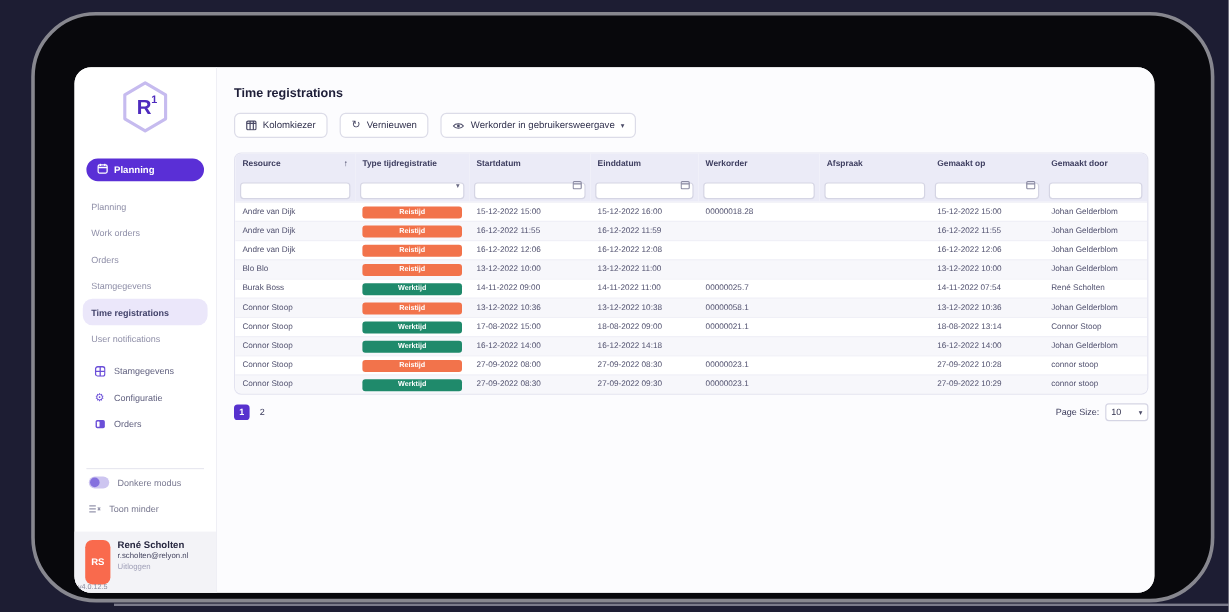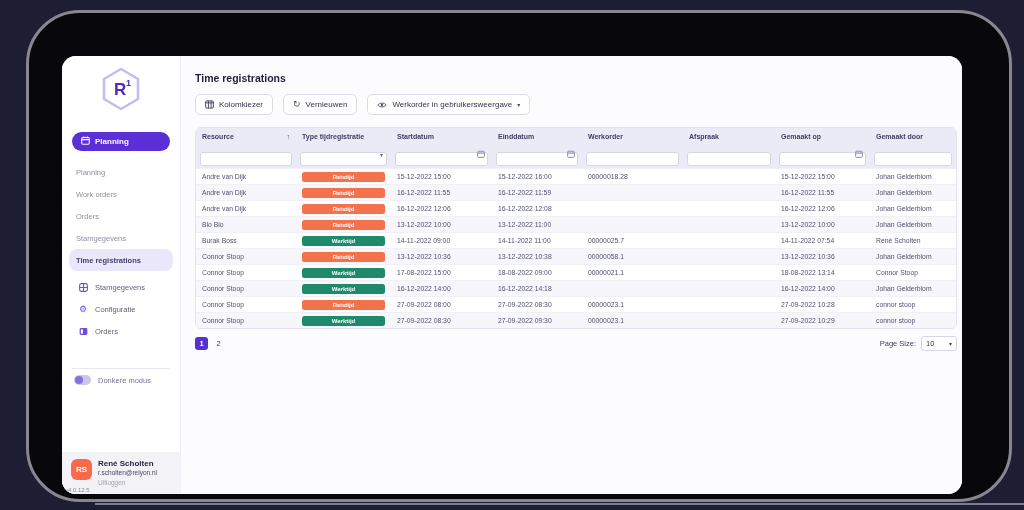--- a/index.html
+++ b/index.html
@@ -19,21 +19,21 @@
   .sub-item.active{background:#ebe7fa;border-radius:8px;margin:0 7px;padding:0 7px;color:#42426a;font-weight:bold}
   .sec-list{margin-top:12px}
   .sec-item{height:22px;display:flex;align-items:flex-start;gap:7px;padding:0 16px;font-size:7.5px;color:#5f5f7e;cursor:pointer}
   .sec-item .ic{width:10px;display:flex;justify-content:center;color:#6b4fd8;font-size:9px;line-height:1}
   .divider{height:1px;background:#e8e8f0;margin:19px 10px 0}
   .foot-item{height:22px;display:flex;align-items:center;gap:7px;padding:0 12px;font-size:7.5px;color:#77778f;cursor:pointer}
   .foot-item:first-of-type{margin-top:13px}
   .toggle{width:17px;height:10px;border-radius:5px;background:#cdc5f0;position:relative;flex-shrink:0}
   .toggle .knob{position:absolute;left:1px;top:1px;width:8px;height:8px;border-radius:50%;background:#8571de}
   .user-card{margin-top:auto;background:#f3f3f7;padding:7px 9px;display:flex;gap:6px;align-items:flex-start}
-  .avatar{width:21px;height:21px;border-radius:6px;color:#fff;font-size:8px;font-weight:bold;display:flex;align-items:center;justify-content:center;flex-shrink:0}
+  .avatar{width:21px;height:37px;border-radius:6px;color:#fff;font-size:8px;font-weight:bold;display:flex;align-items:center;justify-content:center;flex-shrink:0}
   .user-name{font-size:8px;font-weight:bold;color:#26263f;line-height:1.25}
   .user-email{font-size:6.5px;color:#44445f;line-height:1.3}
   .user-logout{font-size:6.5px;color:#a0a0b8;line-height:1.4;cursor:pointer}
   .version{position:absolute;left:3px;bottom:1px;font-size:6px;color:#8c8c9e}
 
   
   .main{flex:1;background:#fcfcfe;padding:16px 14px 0 14px;position:relative}
   .page-title{font-size:10.5px;font-weight:bold;color:#1e1e38}
   .toolbar{margin-top:10px;display:flex;gap:10px}
   .tbtn{height:21px;display:inline-flex;align-items:center;gap:5px;padding:4px 9px;border:1px solid #dcdce8;border-radius:5px;background:#fff;font-size:8px;color:#32324e;cursor:pointer}
@@ -103,20 +103,23 @@
           </div>
         <div class="sub-item">
             <span>Orders</span>
           </div>
         <div class="sub-item">
             <span>Stamgegevens</span>
           </div>
         <div class="sub-item active">
             <span>Time registrations</span>
           </div>
+        <div class="sub-item">
+            <span>User notifications</span>
+          </div>
       </div>
 
       <div class="sec-list">
         <div class="sec-item">
           <span class="ic">
             <svg width="9" height="9" viewBox="0 0 10 10">
                 <rect x="0.7" y="0.7" width="8.6" height="8.6" rx="2" fill="none" stroke="#6b4fd8" stroke-width="1.2"></rect>
                 <line x1="5" y1="0.7" x2="5" y2="9.3" stroke="#6b4fd8" stroke-width="1.2"></line>
                 <line x1="0.7" y1="5" x2="9.3" y2="5" stroke="#6b4fd8" stroke-width="1.2"></line>
               </svg>
@@ -138,20 +141,31 @@
         </div>
       </div>
 
       <div class="divider"></div>
 
       <div class="foot-item">
         <span class="toggle">
             <span class="knob"></span>
           </span>
         <span>Donkere modus</span>
+      </div>
+      <div class="foot-item">
+        <span class="ic" style="width:10px;display:flex;justify-content:center">
+          <svg width="10" height="8" viewBox="0 0 12 9">
+              <line x1="0.5" y1="1.5" x2="7" y2="1.5" stroke="#9595ac" stroke-width="1.2"></line>
+              <line x1="0.5" y1="4.5" x2="7" y2="4.5" stroke="#9595ac" stroke-width="1.2"></line>
+              <line x1="0.5" y1="7.5" x2="7" y2="7.5" stroke="#9595ac" stroke-width="1.2"></line>
+              <path d="M9 3 L11.5 6 M11.5 3 L9 6" stroke="#9595ac" stroke-width="1.1"></path>
+            </svg>
+        </span>
+        <span>Toon minder</span>
       </div>
 
       <div class="user-card">
         <div class="avatar" style="background: rgb(249, 106, 77);">RS</div>
         <div>
           <div class="user-name">René Scholten</div>
           <div class="user-email">r.scholten@relyon.nl</div>
           <div class="user-logout">Uitloggen</div>
         </div>
       </div>

